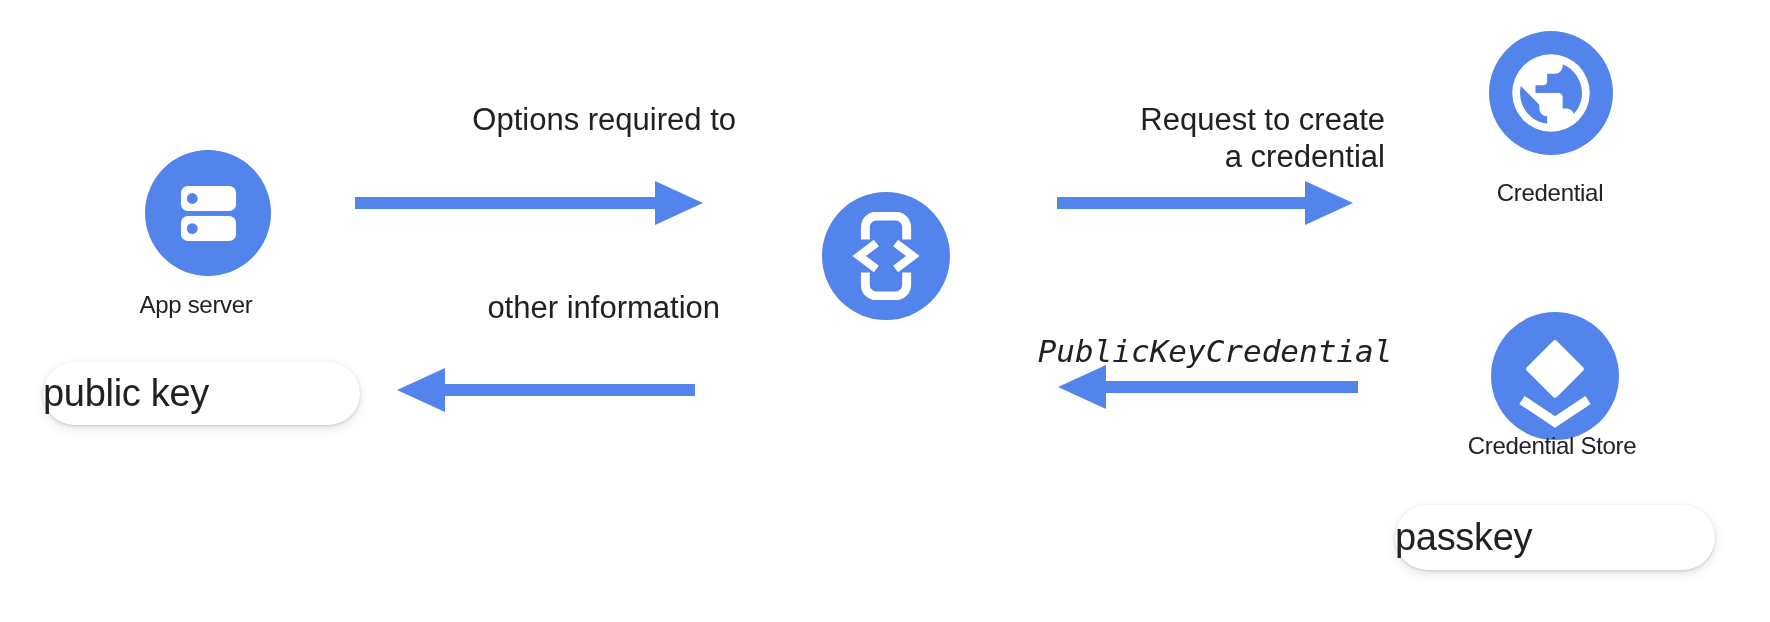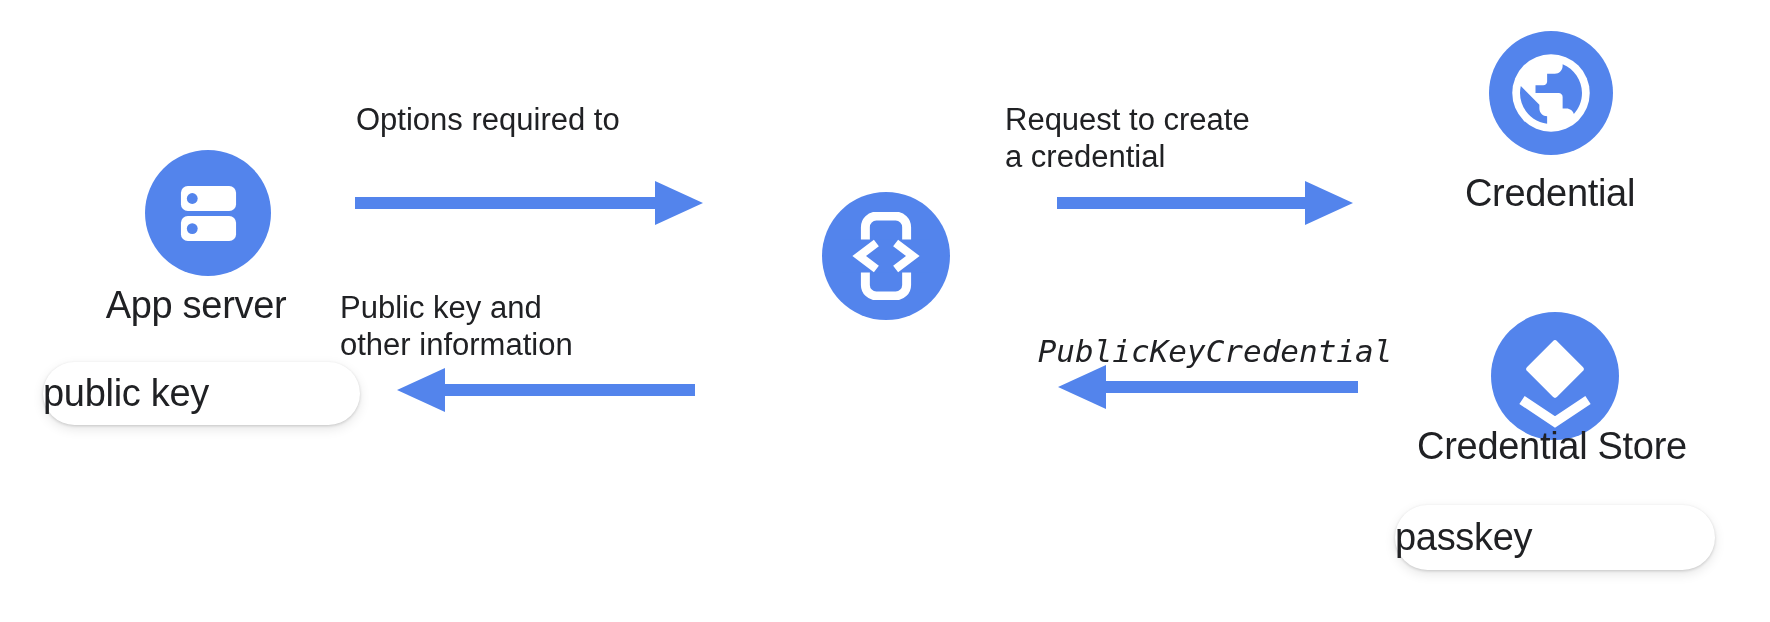--- a/index.html
+++ b/index.html
@@ -28,30 +28,30 @@
     align-items: center;
     justify-content: center;
   }
   .blue-fill { fill: var(--accent_blue); }
 
   
   .node-label {
     position: absolute;
     width: 300px;
     text-align: center;
-    font-size: 38px;
+    font-size: 24px;
     font-weight: 500;
     line-height: 44px;
     letter-spacing: -0.3px;
   }
   .node-label .line { display: block; line-height: 42px; }
   .arrow-label {
     position: absolute;
     width: 380px;
-    text-align: left;
+    text-align: right;
     font-size: 31px;
     font-weight: 400;
     line-height: 37px;
   }
   .arrow-label .line { display: block; }
   .code-label {
     position: absolute;
     width: 500px;
     text-align: center;
     font-family: "DejaVu Sans Mono", monospace;
@@ -116,21 +116,20 @@
 
   <div class="arrow-label" style="left:356px; top:101px;">
     <span class="line">Options required to</span>
   </div>
   <div class="arrow right" style="left:355px; top:181px; width:348px;">
     <div class="shaft"></div>
     <div class="head"></div>
   </div>
 
   <div class="arrow-label" style="left:340px; top:289px;">
-    <span class="line">Public key and</span>
     <span class="line">other information</span>
   </div>
   <div class="arrow left" style="left:397px; top:368px; width:298px;">
     <div class="shaft"></div>
     <div class="head"></div>
   </div>
 
   <div class="node-circle" style="left:822px; top:192px; width:128px; height:128px;">
     <svg width="88" height="88" viewBox="-32 -32 64 64">
       <rect x="-15" y="-29" width="30" height="58" rx="8" fill="none" stroke="#fff" stroke-width="6.5"></rect>

